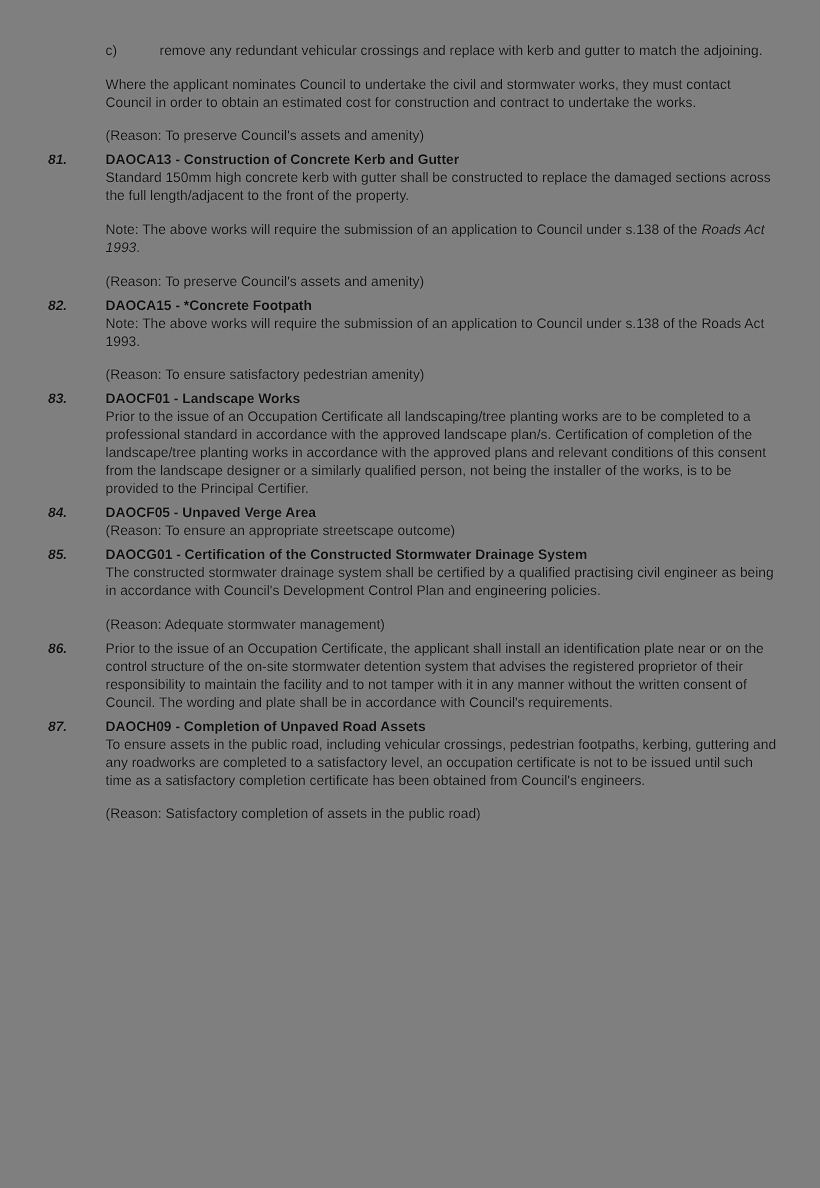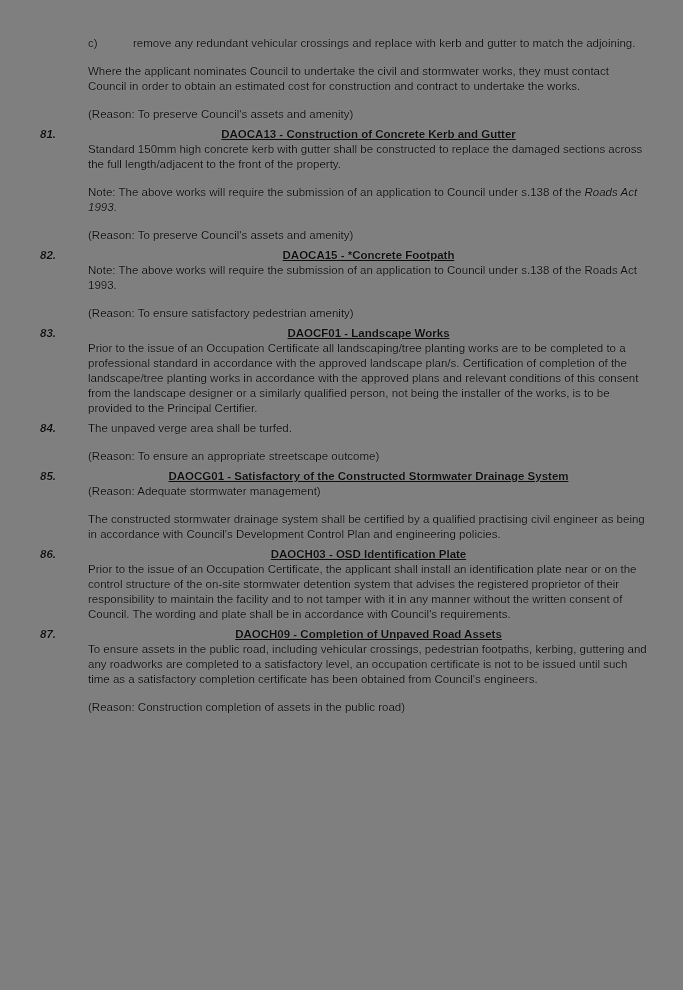--- a/index.html
+++ b/index.html
@@ -29,22 +29,20 @@
     grid-template-columns: 48px 1fr;
     align-items: start;
   }
   .num {
     font-weight: bold;
     font-style: italic;
   }
   .content { min-width: 0; }
   .cond-title {
     font-weight: bold;
-    text-decoration: underline;
-    text-align: center;
   }
   .para { margin: 0 0 13px 0; }
   .para:last-child { margin-bottom: 0; }
   .subitem-row {
     display: grid;
     grid-template-columns: 45px 1fr;
     align-items: start;
     margin-bottom: 13px;
   }
   .condition { margin-top: 5px; }
@@ -90,44 +88,43 @@
     <div class="num">83.</div>
     <div class="content">
       <div class="cond-title">DAOCF01 - Landscape Works</div>
       <p class="para">Prior to the issue of an Occupation Certificate all landscaping/tree planting works are to be completed to a professional standard in accordance with the approved landscape plan/s. Certification of completion of the landscape/tree planting works in accordance with the approved plans and relevant conditions of this consent from the landscape designer or a similarly qualified person, not being the installer of the works, is to be provided to the Principal Certifier.</p>
     </div>
   </div>
 
   <div class="row condition">
     <div class="num">84.</div>
     <div class="content">
-      <p class="para">The unpaved verge area shall be turfed.</p>
+      <div class="cond-title">DAOCF05 - Unpaved Verge Area</div>
       <p class="para">(Reason: To ensure an appropriate streetscape outcome)</p>
     </div>
   </div>
 
   <div class="row condition">
     <div class="num">85.</div>
     <div class="content">
-      <div class="cond-title">DAOCG01 - Satisfactory of the Constructed Stormwater Drainage System</div>
+      <div class="cond-title">DAOCG01 - Certification of the Constructed Stormwater Drainage System</div>
+      <p class="para">The constructed stormwater drainage system shall be certified by a qualified practising civil engineer as being in accordance with Council's Development Control Plan and engineering policies.</p>
       <p class="para">(Reason: Adequate stormwater management)</p>
-      <p class="para">The constructed stormwater drainage system shall be certified by a qualified practising civil engineer as being in accordance with Council's Development Control Plan and engineering policies.</p>
     </div>
   </div>
 
   <div class="row condition">
     <div class="num">86.</div>
     <div class="content">
-      <div class="cond-title">DAOCH03 - OSD Identification Plate</div>
       <p class="para">Prior to the issue of an Occupation Certificate, the applicant shall install an identification plate near or on the control structure of the on-site stormwater detention system that advises the registered proprietor of their responsibility to maintain the facility and to not tamper with it in any manner without the written consent of Council. The wording and plate shall be in accordance with Council's requirements.</p>
     </div>
   </div>
 
   <div class="row condition">
     <div class="num">87.</div>
     <div class="content">
       <div class="cond-title">DAOCH09 - Completion of Unpaved Road Assets</div>
       <p class="para">To ensure assets in the public road, including vehicular crossings, pedestrian footpaths, kerbing, guttering and any roadworks are completed to a satisfactory level, an occupation certificate is not to be issued until such time as a satisfactory completion certificate has been obtained from Council's engineers.</p>
-      <p class="para">(Reason: Construction completion of assets in the public road)</p>
+      <p class="para">(Reason: Satisfactory completion of assets in the public road)</p>
     </div>
   </div>
 
 </div>
 
 </body></html>

